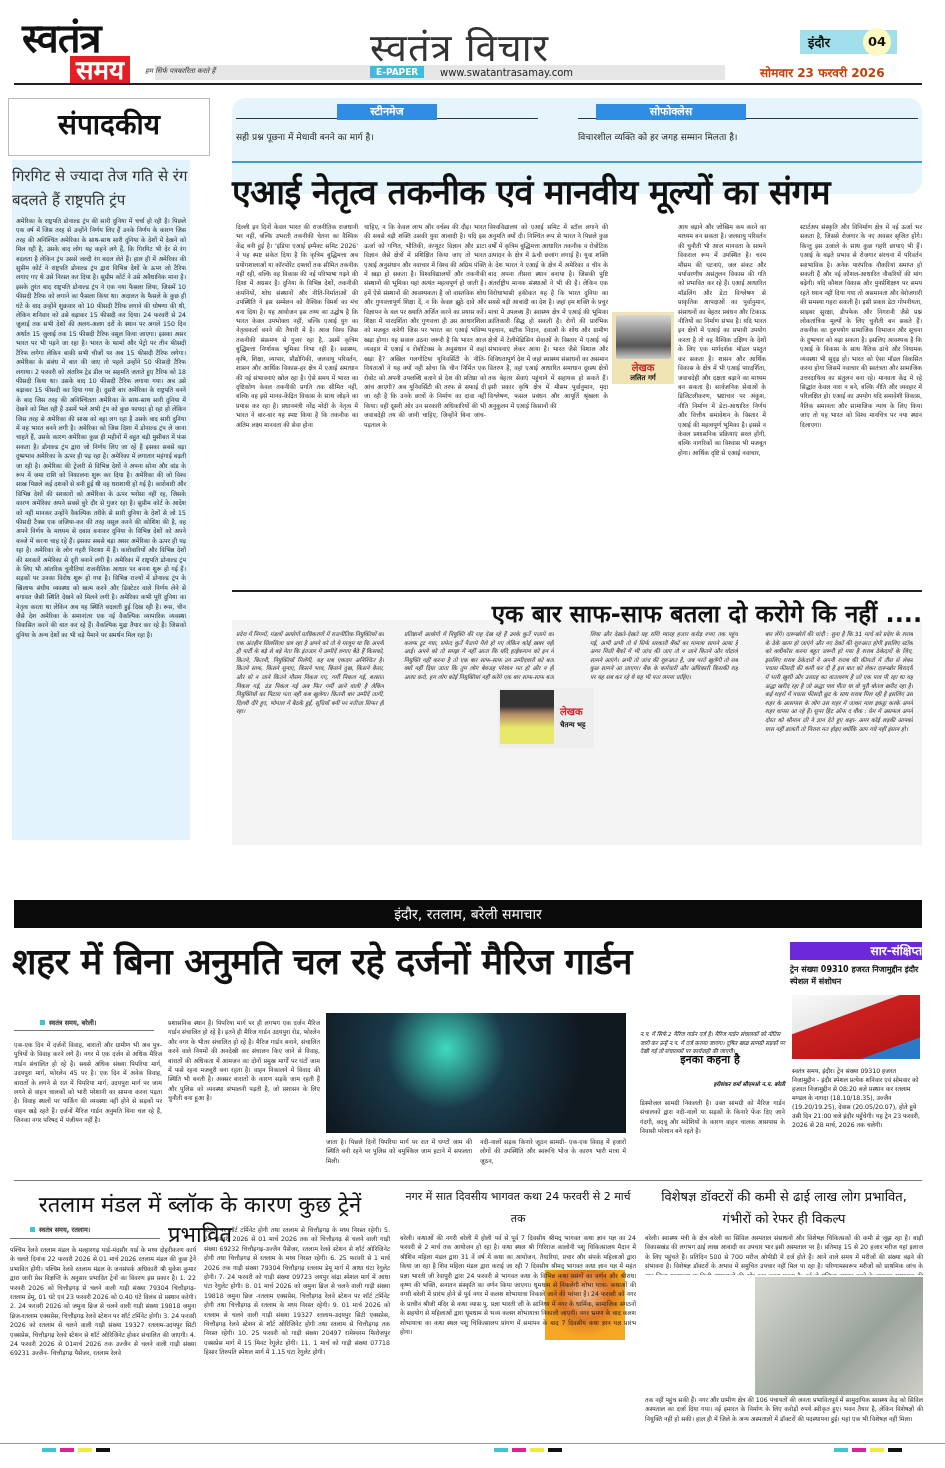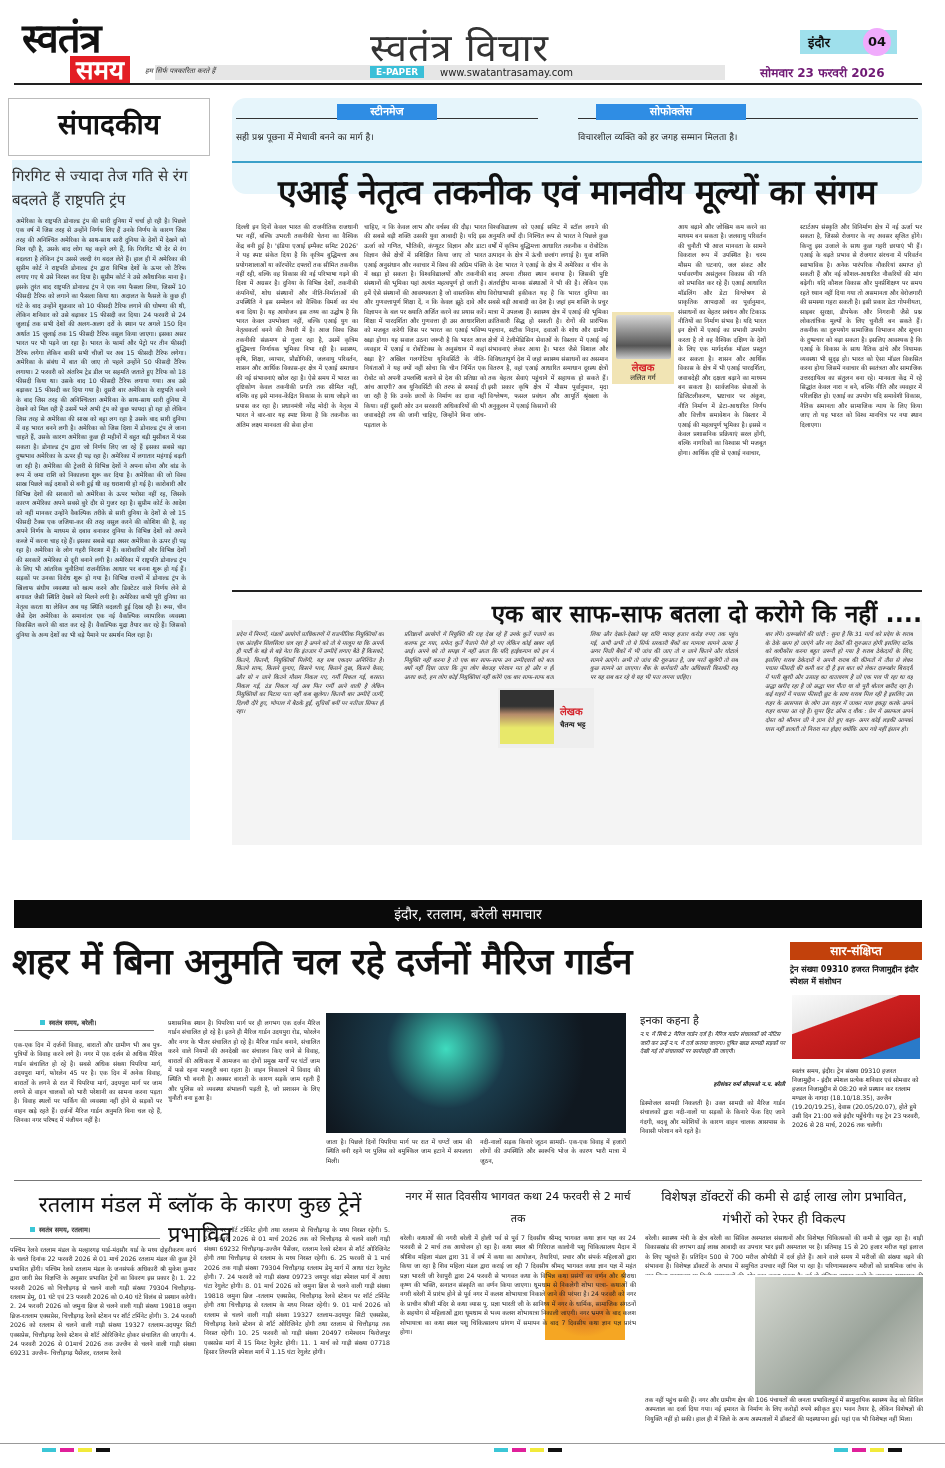--- a/index.html
+++ b/index.html
@@ -8,61 +8,61 @@
 .txt{font-size:6.2px;line-height:9.4px;text-align:justify;color:#222;overflow:hidden}
 
 #mast-logo-top{left:22px;top:18px;font-size:40px;font-weight:bold;letter-spacing:-1px;line-height:40px;color:#111}
 #mast-logo-bot{left:70px;top:56px;background:#e31e24;color:#fff;font-size:26px;font-weight:bold;line-height:28px;padding:0 6px}
 #mast-tagline{left:145px;top:66px;font-size:7px;font-style:italic;color:#333}
 #mast-title{left:370px;top:20px;font-size:38px;color:#333;letter-spacing:1px}
 #mast-urlbar{left:155px;top:65px;width:570px;height:15px;background:#e6e6e6}
 #mast-epaper{left:370px;top:66px;background:#3bbfd8;color:#fff;font-size:9px;font-weight:bold;padding:1px 6px}
 #mast-url{left:440px;top:67px;font-size:10px;color:#222}
 #mast-city{left:800px;top:30px;width:97px;height:24px;background:#9fe0ec;font-size:13px;padding:3px 8px;font-weight:bold}
-#mast-page{left:863px;top:28px;width:28px;height:28px;border-radius:50%;background:#f0abfc;font-size:13px;font-weight:bold;text-align:center;line-height:28px}
-#mast-date{left:760px;top:64px;font-size:12px;font-weight:bold;color:#701a75}
+#mast-page{left:863px;top:28px;width:28px;height:28px;border-radius:50%;background:#fef9c3;font-size:13px;font-weight:bold;text-align:center;line-height:28px}
+#mast-date{left:760px;top:64px;font-size:12px;font-weight:bold;color:#c2410c}
 #mast-rule{left:14px;top:83px;width:908px;height:2px;background:#222}
 
 #ed-box{left:8px;top:98px;width:202px;height:58px;border:1px solid #bbb;background:#fff}
 #ed-title{left:8px;top:104px;width:202px;text-align:center;font-size:28px;font-weight:bold}
 #ed-col{left:12px;top:160px;width:178px;height:680px;background:#e3f3fb}
 #ed-head{left:12px;top:164px;width:178px;text-align:left;font-size:15px;line-height:24px;color:#333}
 #ed-body{left:16px;top:216px;width:170px;height:620px}
 
 #feat-bg{left:232px;top:98px;width:690px;height:96px;background:#e6f5fb;border-radius:14px}
 .q-tag{background:#2f8de4;color:#fff;font-size:11px;font-weight:bold;text-align:center;height:16px;line-height:16px}
 .q-rule{height:1px;background:#333}
 .q-text{font-size:9px;color:#222}
 #feat-rule{left:232px;top:161px;width:690px;height:2px;background:#3aa0c9}
-#feat-head{left:232px;top:168px;width:690px;text-align:center;font-size:34px;font-weight:bold;letter-spacing:-0.5px}
+#feat-head{left:232px;top:168px;width:690px;font-size:34px;font-weight:bold;letter-spacing:-0.5px}
 .fcol{top:222px;width:122px;height:355px}
 #author1{left:612px;top:312px;width:62px;height:72px;background:#f1e4b4}
 #author1-photo{left:616px;top:315px;width:55px;height:44px;background:linear-gradient(#d8d8d8,#555 70%,#ccc);border-radius:2px}
 #author1-label{left:612px;top:360px;width:62px;text-align:center;font-size:10px;color:#d4232b;font-weight:bold}
-#author1-name{left:612px;top:373px;width:62px;text-align:center;font-size:7px;font-weight:normal}
+#author1-name{left:612px;top:373px;width:62px;text-align:center;font-size:7px;font-weight:bold}
 
 #f2-rule{left:232px;top:590px;width:690px;height:2px;background:#222}
 #f2-bg{left:232px;top:620px;width:690px;height:225px;background:#f4f4f4}
 #f2-head{left:232px;top:596px;width:690px;text-align:right;font-size:24px;font-weight:bold}
 .f2col{top:630px;width:148px;height:210px;font-size:5.8px;line-height:8.6px;font-style:italic}
 #author2{left:498px;top:688px;width:96px;height:60px;background:#eee}
 #author2-photo{left:500px;top:690px;width:54px;height:54px;background:linear-gradient(#333 30%,#b58a6a 45%,#e8e86a 70%);}
 #author2-label{left:560px;top:704px;font-size:10px;color:#d4232b;font-weight:bold}
 #author2-name{left:560px;top:720px;font-size:7px;font-weight:bold}
 
 #sec-bar{left:14px;top:900px;width:908px;height:28px;background:#0a0a0a;color:#fff;text-align:center;font-size:14px;line-height:28px}
 #main-head{left:12px;top:936px;width:770px;font-size:36px;font-weight:bold;letter-spacing:-0.5px}
-#brief-box{left:790px;top:942px;width:132px;height:18px;background:#c2410c;color:#fff;font-size:12px;font-weight:bold;text-align:center;line-height:18px}
+#brief-box{left:790px;top:942px;width:132px;height:18px;background:#6d28d9;color:#fff;font-size:12px;font-weight:bold;text-align:right;line-height:18px}
 #brief-title{left:790px;top:964px;width:132px;text-align:left;font-size:8px;line-height:12px;font-weight:bold}
 #brief-img{left:792px;top:995px;width:128px;height:64px;background:linear-gradient(160deg,#fafafa 0%,#e8e8e8 35%,#cc2020 36%,#b81818 80%,#2a7ac9 81%)}
 #brief-body{left:792px;top:1066px;width:128px;height:110px;font-size:6.2px;line-height:9px}
 .byline{font-size:6.5px;font-weight:bold;color:#333}
 .byline:before{content:"";display:inline-block;width:5px;height:5px;background:#3bc6d6;margin-right:4px}
 #photo1{left:326px;top:1013px;width:300px;height:120px;background:radial-gradient(circle at 40% 30%,#3fdcbf 0%,#1a3a4a 30%,#101820 70%)}
-#says-head{left:640px;top:1012px;width:140px;font-size:11px;font-weight:normal}
+#says-head{left:640px;top:1051px;width:140px;text-align:center;font-size:11px;font-weight:bold}
 #says-body{left:640px;top:1030px;width:145px;font-size:5.6px;line-height:8.5px;font-style:italic}
 #says-src{left:640px;top:1080px;width:145px;text-align:right;font-size:5.6px;font-style:italic;font-weight:bold}
 .rule-h{height:1px;background:#777}
 
 .b-head{font-weight:normal;text-align:center}
 #doc-img{left:755px;top:1277px;width:168px;height:118px;background:linear-gradient(135deg,#d6d9d2,#9aa39a 60%,#cfcfc8)}
 #katha-img{left:545px;top:1270px;width:80px;height:70px;background:radial-gradient(circle at 50% 35%,#f2c7a4 0%,#e07b28 40%,#f5a623 70%)}
 .cmyk{top:1448px;height:4px;width:14px}
 </style>
 </head>

